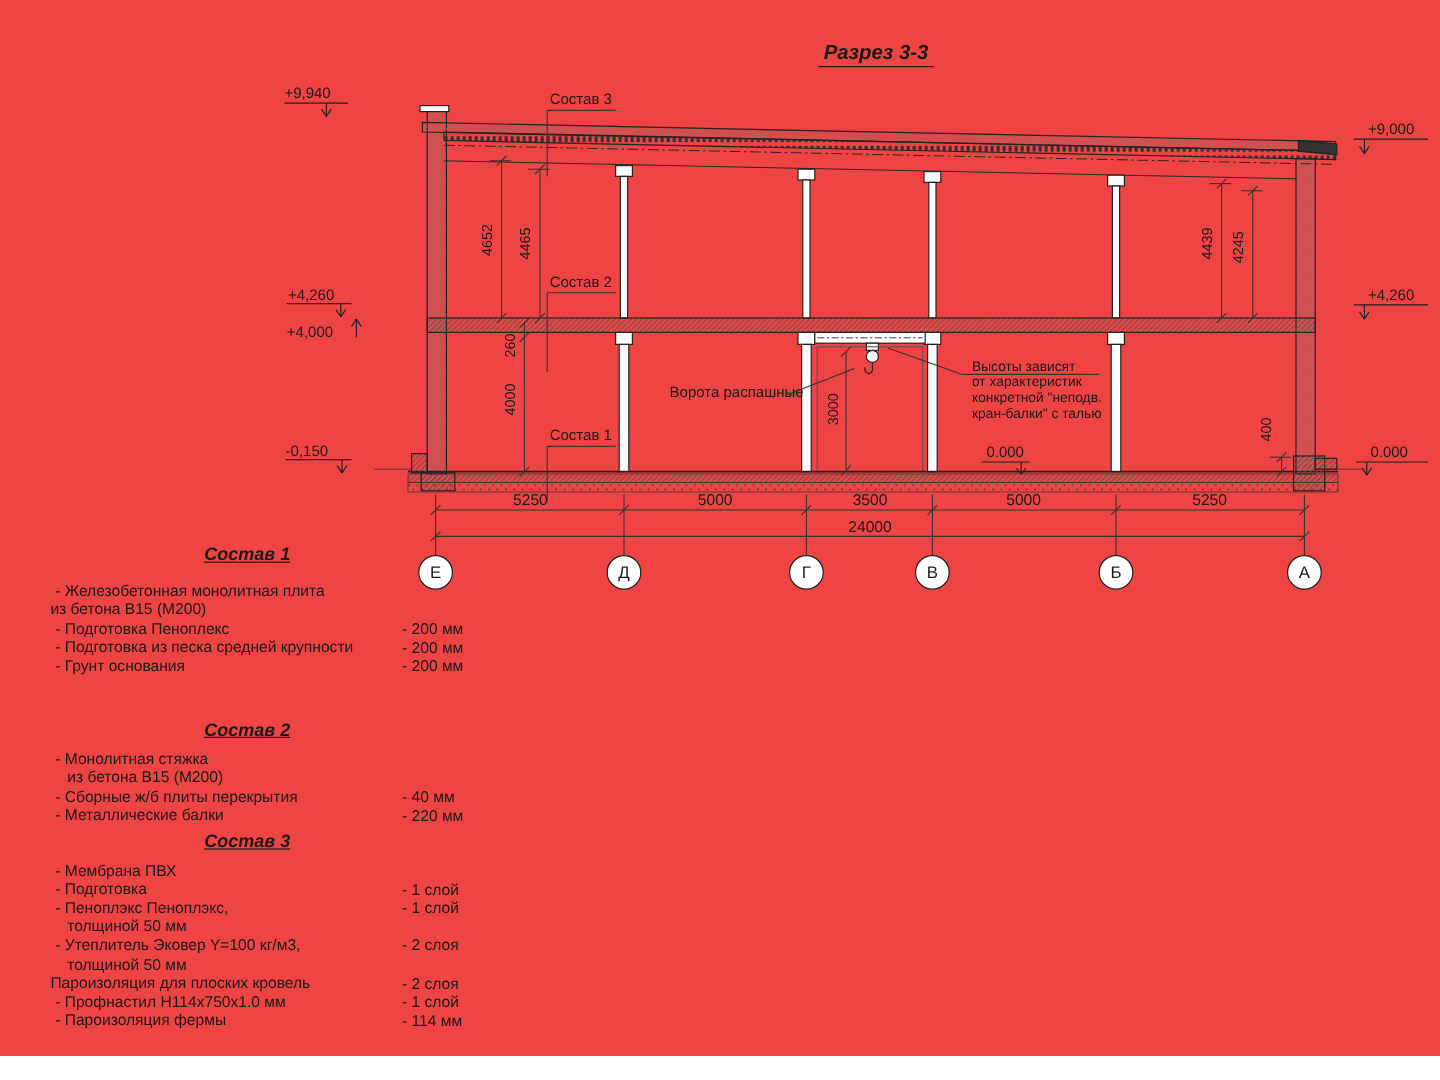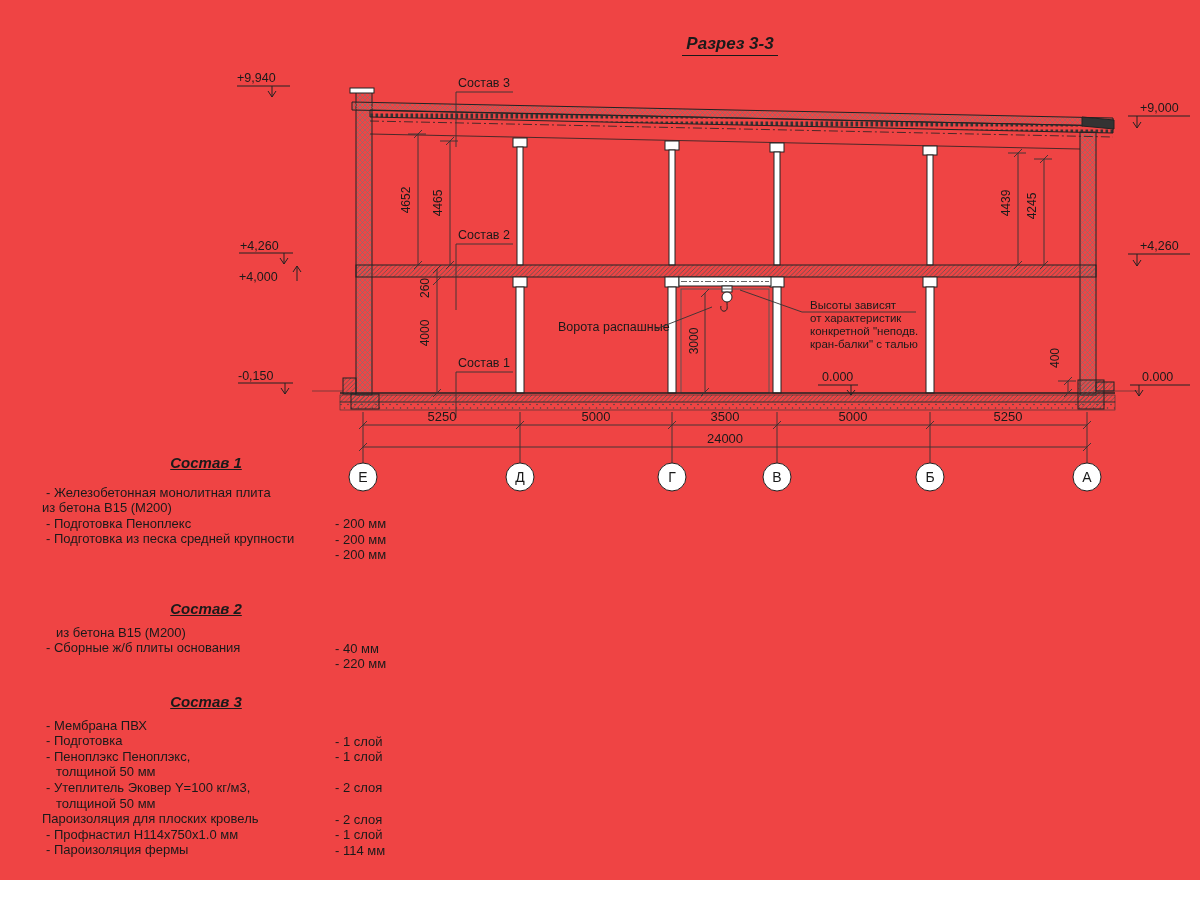--- a/index.html
+++ b/index.html
@@ -258,26 +258,29 @@
       <text x="1087" y="482" text-anchor="middle" stroke="none">А</text>
     </g>
   </svg>
 
   <div class="panel c1">
     <h3><span>Состав 1</span></h3>
     <div class="row"><span class="lbl">- Железобетонная  монолитная плита</span><span class="val"></span></div>
     <div class="row flush"><span class="lbl">из бетона  В15 (М200)</span><span class="val">- 200 мм</span></div>
     <div class="row"><span class="lbl">- Подготовка Пеноплекс</span><span class="val">- 200 мм</span></div>
     <div class="row"><span class="lbl">- Подготовка из песка средней  крупности</span><span class="val">- 200 мм</span></div>
+    <div class="row"><span class="lbl">- Грунт основания</span><span class="val"></span></div>
   </div>
 
   <div class="panel c2">
     <h3><span>Состав 2</span></h3>
+    <div class="row"><span class="lbl">- Монолитная стяжка</span><span class="val"></span></div>
     <div class="row indent"><span class="lbl">из бетона В15 (М200)</span><span class="val">- 40 мм</span></div>
-    <div class="row"><span class="lbl">- Сборные ж/б плиты основания</span><span class="val">- 220 мм</span></div>
+    <div class="row"><span class="lbl">- Сборные ж/б плиты перекрытия</span><span class="val">- 220 мм</span></div>
+    <div class="row"><span class="lbl">- Металлические балки</span><span class="val"></span></div>
   </div>
 
   <div class="panel c3">
     <h3><span>Состав 3</span></h3>
     <div class="row"><span class="lbl">- Мембрана ПВХ</span><span class="val">- 1 слой</span></div>
     <div class="row"><span class="lbl">- Подготовка</span><span class="val">- 1 слой</span></div>
     <div class="row"><span class="lbl">- Пеноплэкс Пеноплэкс,</span><span class="val"></span></div>
     <div class="row indent"><span class="lbl">толщиной 50 мм</span><span class="val">- 2 слоя</span></div>
     <div class="row"><span class="lbl">- Утеплитель Эковер Y=100 кг/м3,</span><span class="val"></span></div>
     <div class="row indent"><span class="lbl">толщиной 50 мм</span><span class="val">- 2 слоя</span></div>

